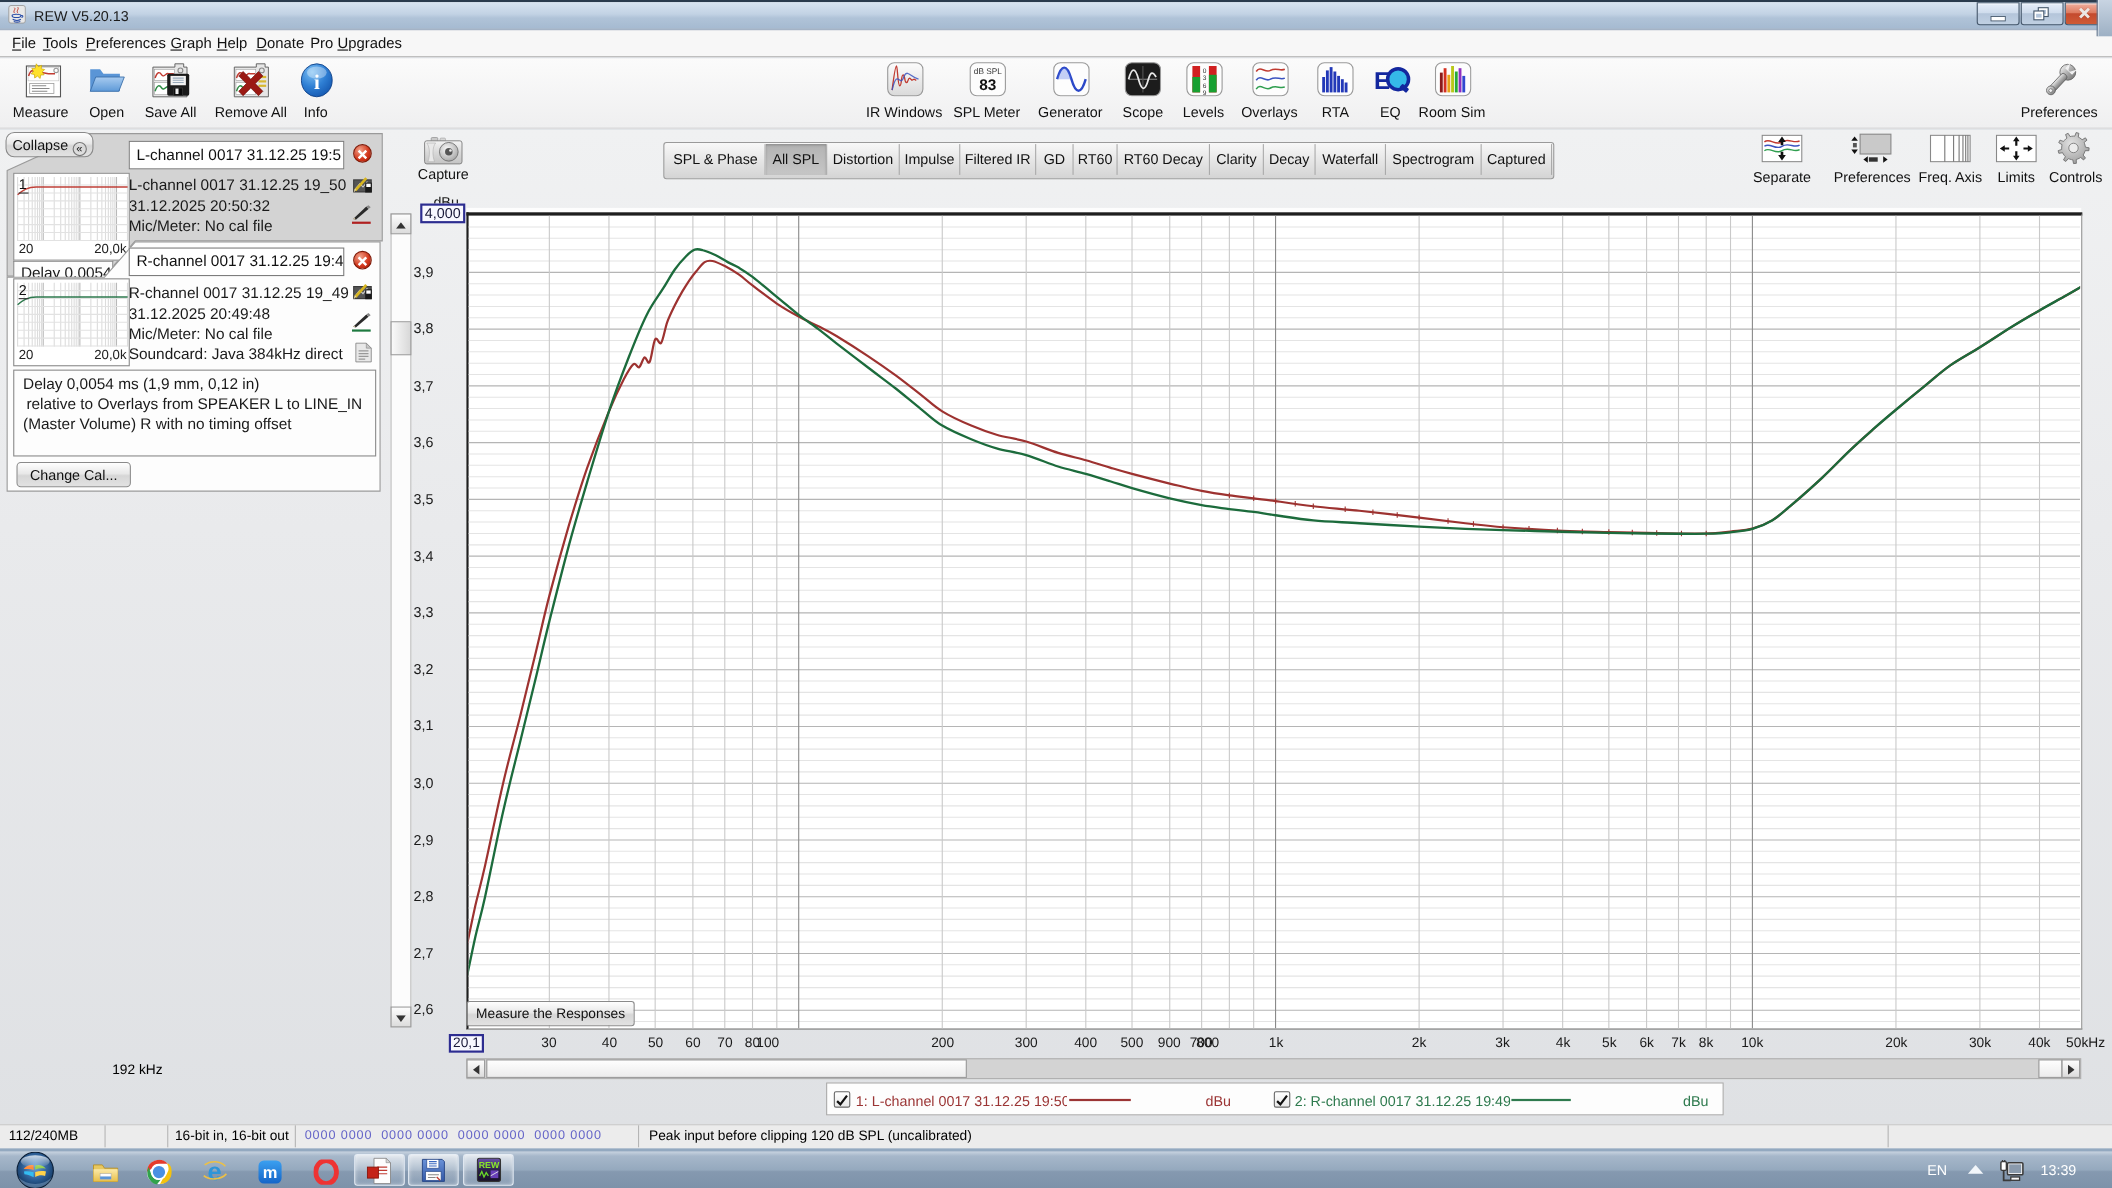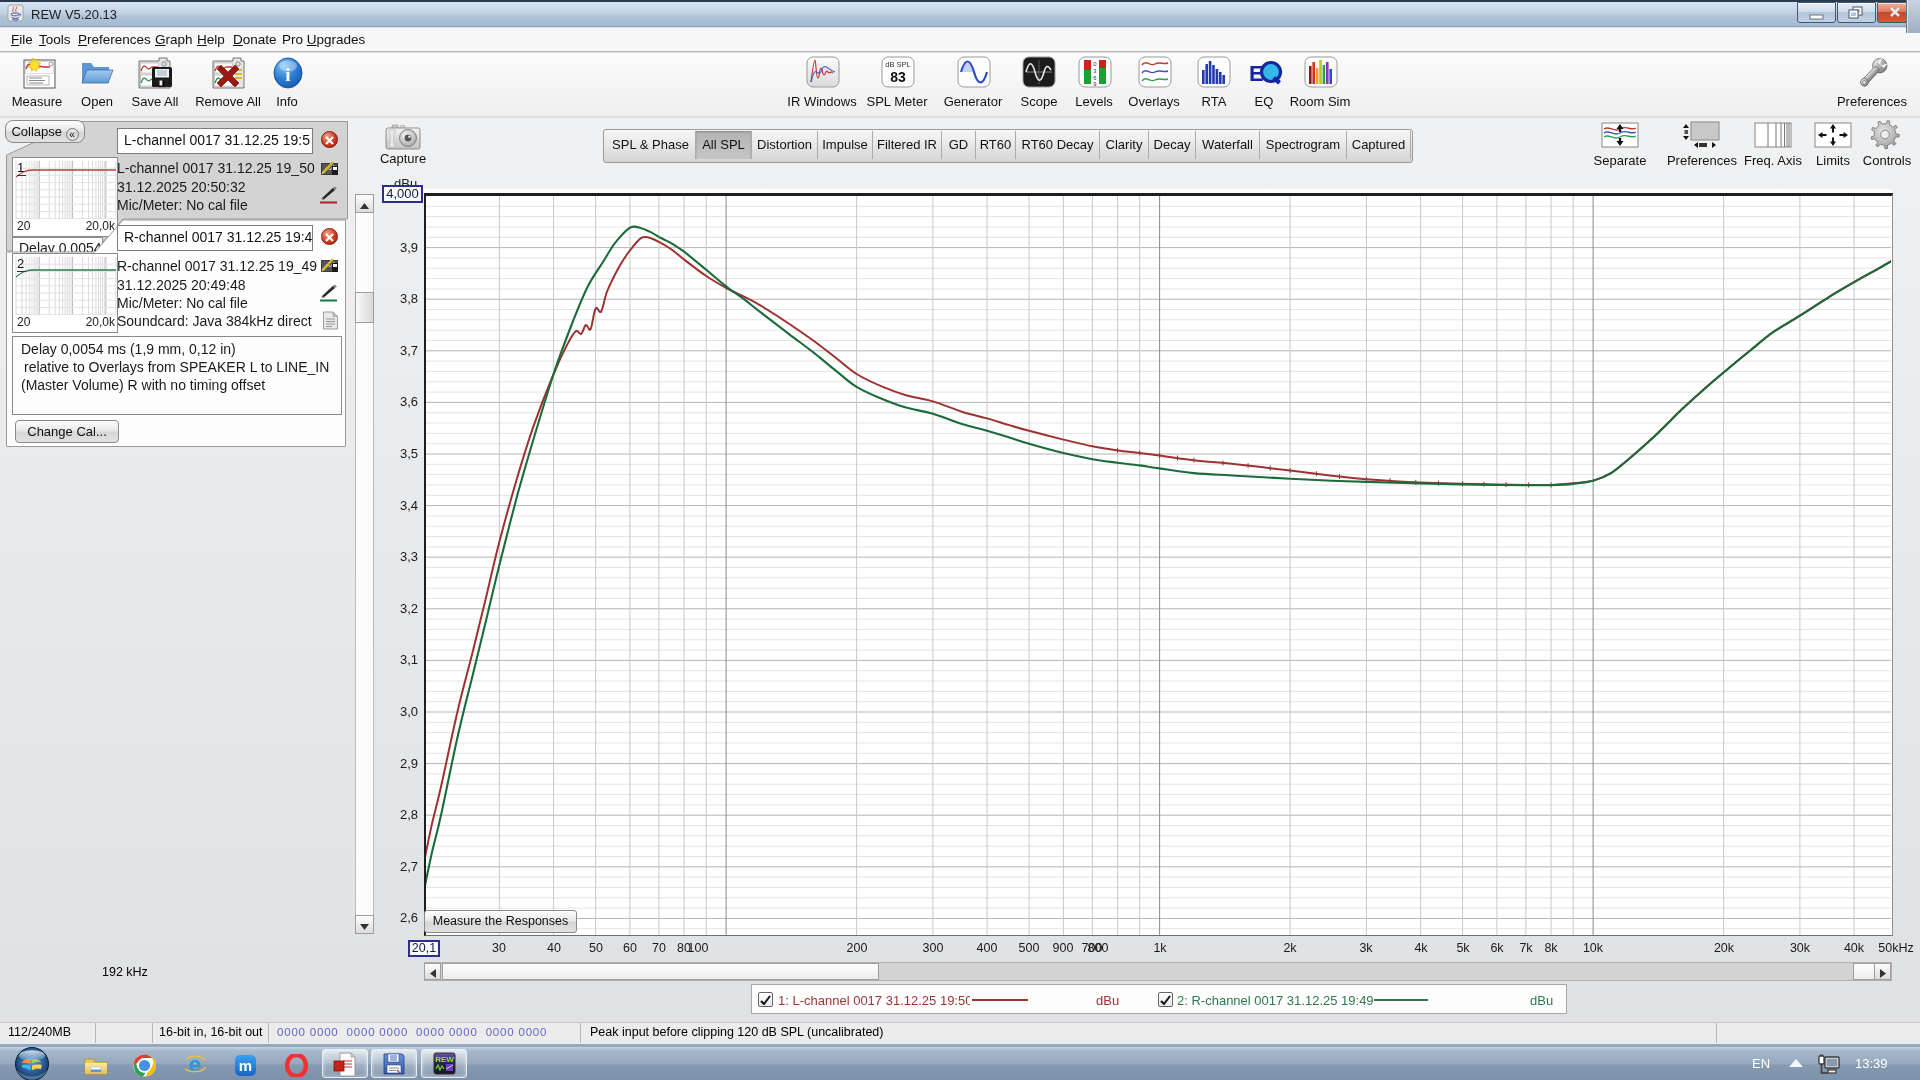--- a/index.html
+++ b/index.html
@@ -29,21 +29,21 @@
 .t20{position:absolute;left:4px;top:61px;font-size:12px;color:#222}
 .t20k{position:absolute;right:2px;top:61px;font-size:12px;color:#222}
 .btn7{position:absolute;border:1px solid #8a8a8a;border-radius:4px;background:linear-gradient(180deg,#fefefe,#e8e8e8 45%,#d6d6d6 55%,#e2e2e2);font-size:13px;color:#111;text-align:center}
 
 #tabbar{left:603px;top:129px;width:810px;height:34px;background:linear-gradient(180deg,#f8f8f8,#d4d4d4);border:1px solid #9a9a9a;border-radius:3px}
 .tab{position:absolute;top:2px;height:28px;border-right:1px solid #aaa;font-size:13px;color:#111;text-align:center;padding-top:6px}
 .tabsel{background:linear-gradient(180deg,#b3b3b3,#c6c6c6);box-shadow:inset 0 1px 2px rgba(0,0,0,.25)}
 
 #bevel{left:424px;top:189px;width:1468px;height:4px;background:#fdfdfd}
 #plot{left:424px;top:193px;width:1469px;height:743px;background:#fff;border-top:3px solid #1f1f1f;border-left:2px solid #1f1f1f;border-right:1px solid #909090;border-bottom:1px solid #6f6f6f}
-.yl{position:absolute;left:376px;width:42px;text-align:right;font-size:13px;color:#1a1a1a}
+.yl{position:absolute;left:376px;width:42px;font-size:13px;color:#1a1a1a}
 .xl{position:absolute;top:941px;width:50px;text-align:center;font-size:12.5px;color:#1a1a1a}
 .bluebox{position:absolute;border:2px solid #2d2d90;background:#f8f8ff;color:#1a1a3a;font-size:13px;text-align:center}
 
 #hsb{left:424px;top:962px;width:1468px;height:19px;background:#d3d3d3;border:1px solid #b0b0b0}
 .sbarrow{position:absolute;width:17px;height:17px;background:linear-gradient(180deg,#fdfdfd,#dcdcdc);border:1px solid #9d9d9d;text-align:center}
 #hthumb{position:absolute;left:17px;top:0;width:437px;height:17px;background:linear-gradient(180deg,#fefefe,#ececec);border:1px solid #9d9d9d}
 
 #legend{left:751px;top:984px;width:816px;height:30px;background:#fdfdfd;border:1px solid #a8a8a8}
 .chk{position:absolute;width:15px;height:15px;background:linear-gradient(180deg,#fff,#e8e8e8);border:1px solid #666;font-size:13px;line-height:14px;text-align:center;color:#111;border-radius:2px}
 

